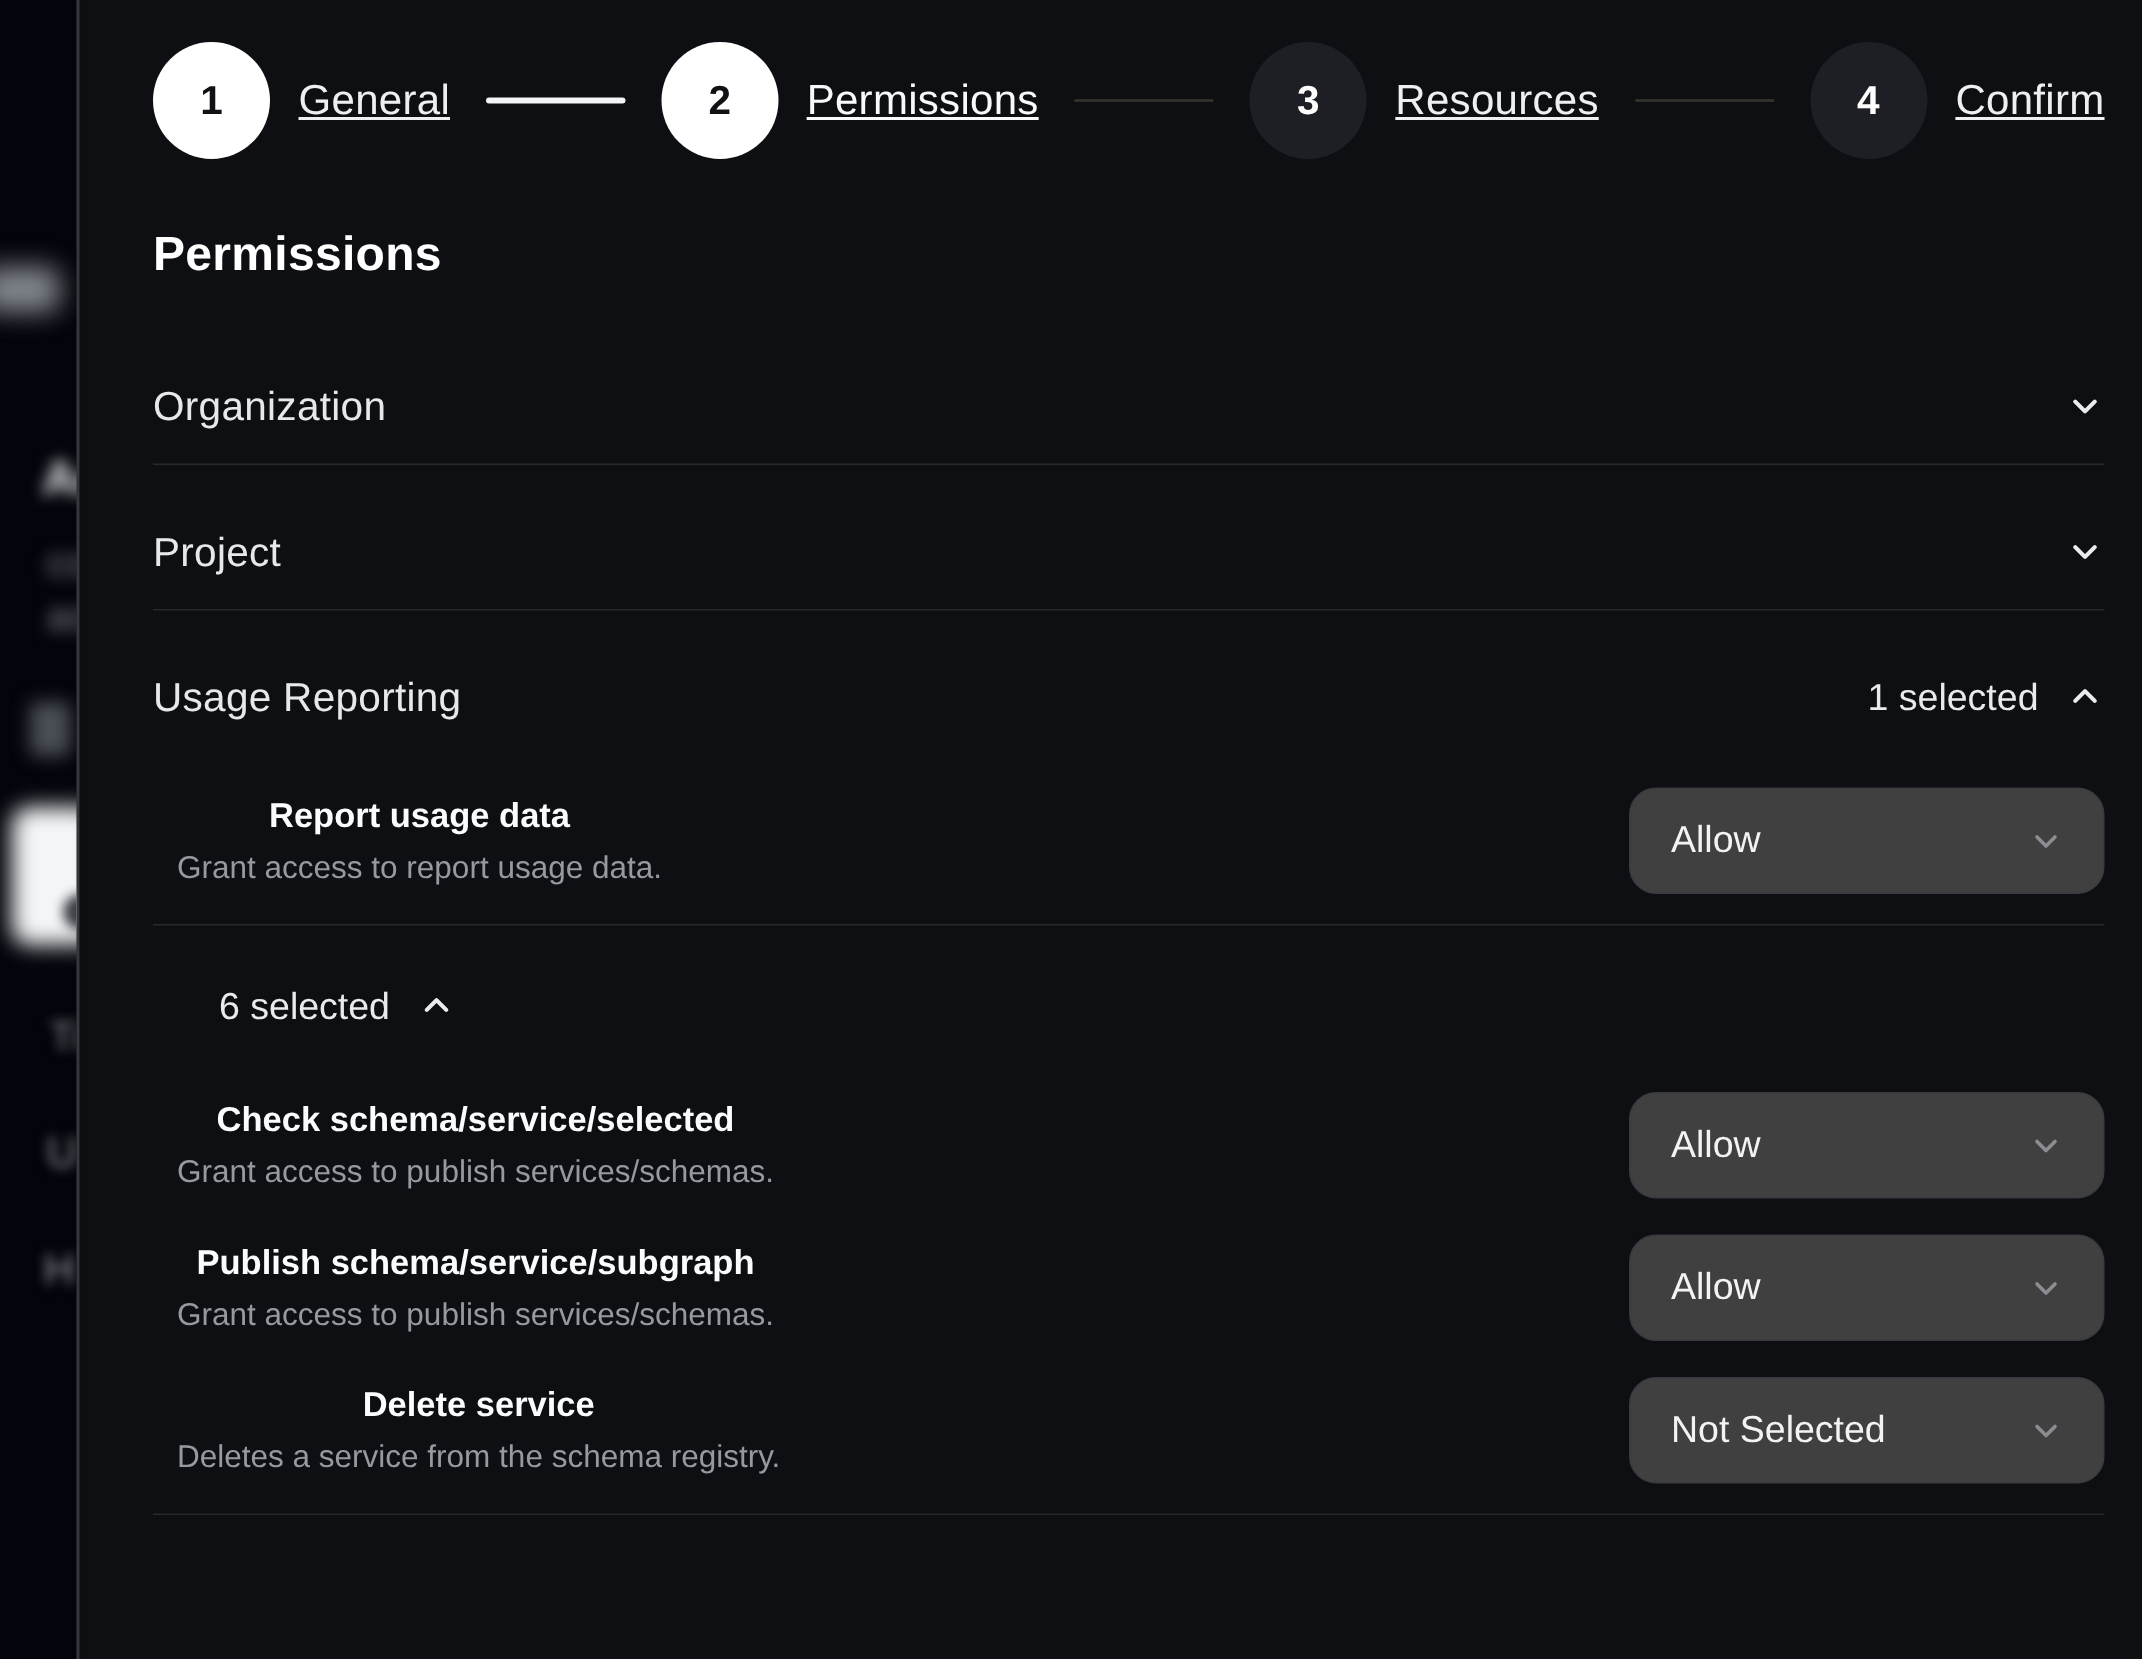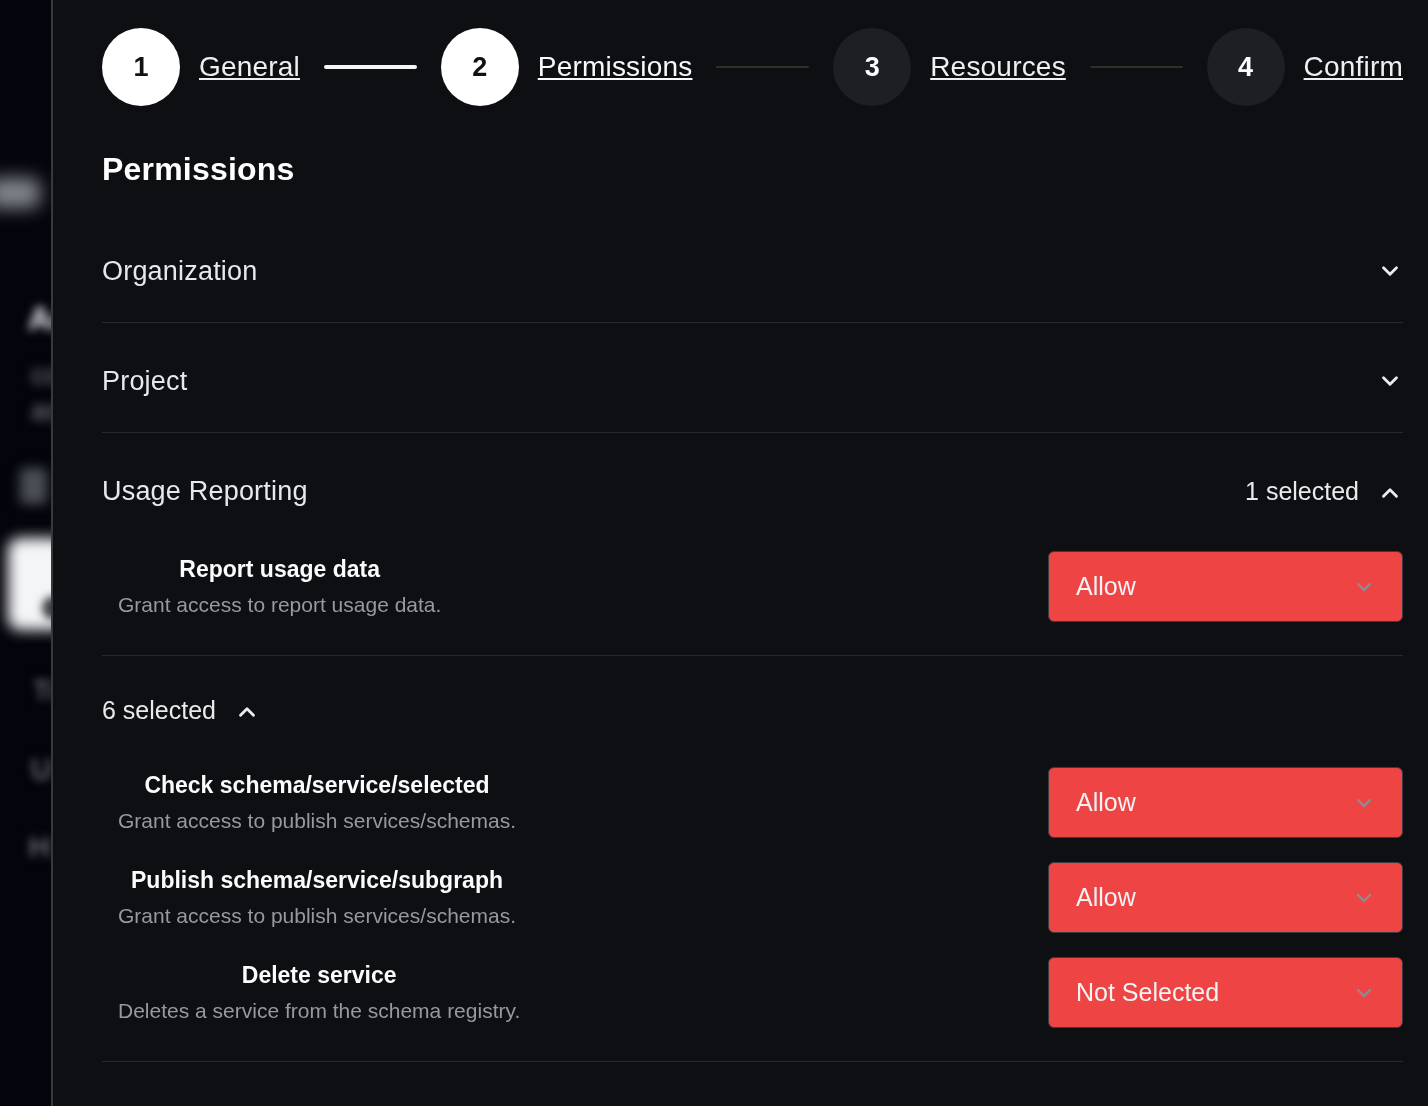--- a/index.html
+++ b/index.html
@@ -69,45 +69,45 @@
   
   .page-title {
     margin-top: 42px;
     font-size: 32px; font-weight: 700;
     color: #ffffff; letter-spacing: .2px;
     line-height: 40px;
   }
 
   
   .sections { margin-top: 24px; }
-  .perm-section { padding: 40px 0 33px; border-bottom: 1px solid #29292c; }
+  .perm-section { padding: 40px 0 20px; border-bottom: 1px solid #29292c; }
   .section-header {
     display: flex; align-items: center; justify-content: space-between;
     cursor: pointer;
   }
   .section-title {
     font-size: 27px; font-weight: 500; color: #e6e9eb;
     line-height: 36px; letter-spacing: .2px;
   }
-  .section-meta { display: flex; align-items: flex-end; gap: 18px; }
+  .section-meta { display: flex; align-items: flex-start; gap: 18px; margin-left: 44px; }
   .selected-count { font-size: 25px; color: #e8eaec; }
   .chev { width: 26px; height: 26px; display: block; }
   .chev polyline { fill: none; stroke: #e9ebee; stroke-width: 2.6; stroke-linecap: round; stroke-linejoin: round; }
 
   
   .perm-items { margin-top: 42px; display: flex; flex-direction: column; gap: 24px; }
   .perm-item { display: flex; align-items: center; justify-content: space-between; }
   .perm-text { display: flex; flex-direction: column; gap: 7px; padding-left: 16px; }
   .perm-title { font-size: 23px; font-weight: 700; color: #fbfcfd; line-height: 30px; text-align: center; }
   .perm-desc { font-size: 21px; color: #97999e; line-height: 28px; }
   .perm-select {
-    width: 355px; height: 71px; flex: none;
-    background: #ef4444;
+    width: 317px; height: 71px; flex: none;
+    background: #404040;
     border: 1px solid #3a3b40;
-    border-radius: 6px;
+    border-radius: 18px;
     display: flex; align-items: center; justify-content: space-between;
     padding: 0 26px 0 27px;
     font-family: inherit;
     font-size: 25px; color: #f1f3f5;
     cursor: pointer;
   }
   .perm-select .chev { width: 24px; height: 24px; }
   .perm-select .chev polyline { stroke: #8b8d93; stroke-width: 2.4; }
 </style>
 </head>

